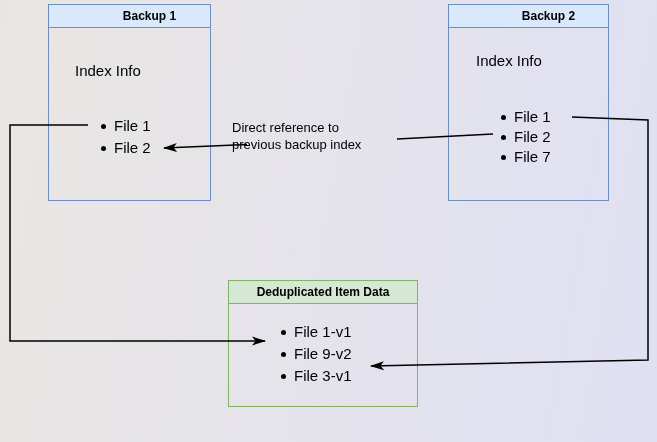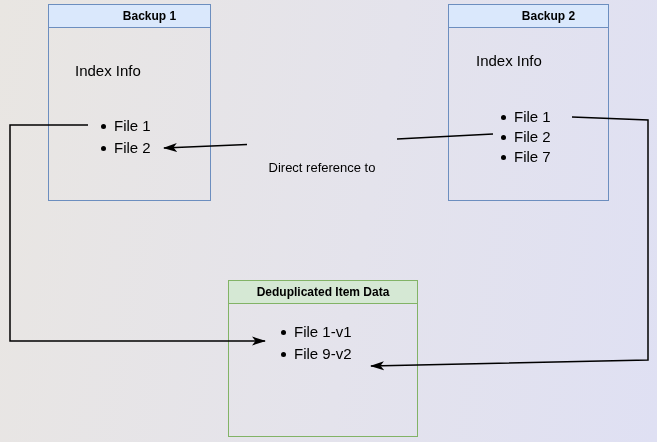--- a/index.html
+++ b/index.html
@@ -31,21 +31,21 @@
   ul.filelist li::before {
     content:""; position:absolute; left:2px; top:9px;
     width:5px; height:5px; border-radius:50%; background:#000;
   }
   ul.filelist.tight li::before { top:8px; }
 
   #connector-canvas { position:absolute; left:0; top:0; z-index:2; pointer-events:none; }
 
   #edge-label {
     position:absolute; left:232px; top:119px; width:180px;
-    text-align:center; font-size:13px; line-height:17px; z-index:3;margin-top:40px;
+    font-size:13px; line-height:17px; z-index:3;
   }
 </style>
 </head>
 <body>
 
 <div id="stage">
 
   <div class="node blue" style="left:48px; top:4px; width:163px; height:197px;">
     <div class="hdr">
       <span>Backup 1</span>
@@ -62,39 +62,41 @@
       <span>Backup 2</span>
     </div>
     <div class="section-label" style="left:27px; top:47px;">Index Info</div>
     <ul class="filelist tight" style="left:50px; top:102px;">
       <li>File 1</li>
       <li>File 2</li>
       <li>File 7</li>
     </ul>
   </div>
 
-  <div class="node green" style="left:228px; top:280px; width:190px; height:157px;">
+  <div class="node green" style="left:228px; top:280px; width:190px; height:127px;">
     <div class="hdr">
       <span>Deduplicated Item Data</span>
     </div>
     <ul class="filelist" style="left:50px; top:40px;">
       <li>File 1-v1</li>
       <li>File 9-v2</li>
+      <li>File 3-v1</li>
     </ul>
   </div>
 
   <svg id="connector-canvas" width="657" height="442" viewBox="0 0 657 442">
     <defs>
       <marker id="arr" viewBox="0 0 14 10" refX="13" refY="5" markerWidth="14" markerHeight="10" markerUnits="userSpaceOnUse" orient="auto">
         <path d="M14,5 L0,9.5 L3.5,5 L0,0.5 Z" fill="#000"></path>
       </marker>
     </defs>
     <path d="M88,125 L10,125 L10,341 L265,341" fill="none" stroke="#000" stroke-width="1.5" marker-end="url(#arr)"></path>
     <path d="M572,117 L648,120 L648,360 L371,366" fill="none" stroke="#000" stroke-width="1.5" marker-end="url(#arr)"></path>
     <path d="M493,134 L397,139" fill="none" stroke="#000" stroke-width="1.5"></path>
     <path d="M247,144.5 L164,148" fill="none" stroke="#000" stroke-width="1.5" marker-end="url(#arr)"></path>
   </svg>
 
   <div id="edge-label">
     <div>Direct reference to</div>
+    <div>previous backup index</div>
   </div>
 
 </div>
 
 </body></html>

